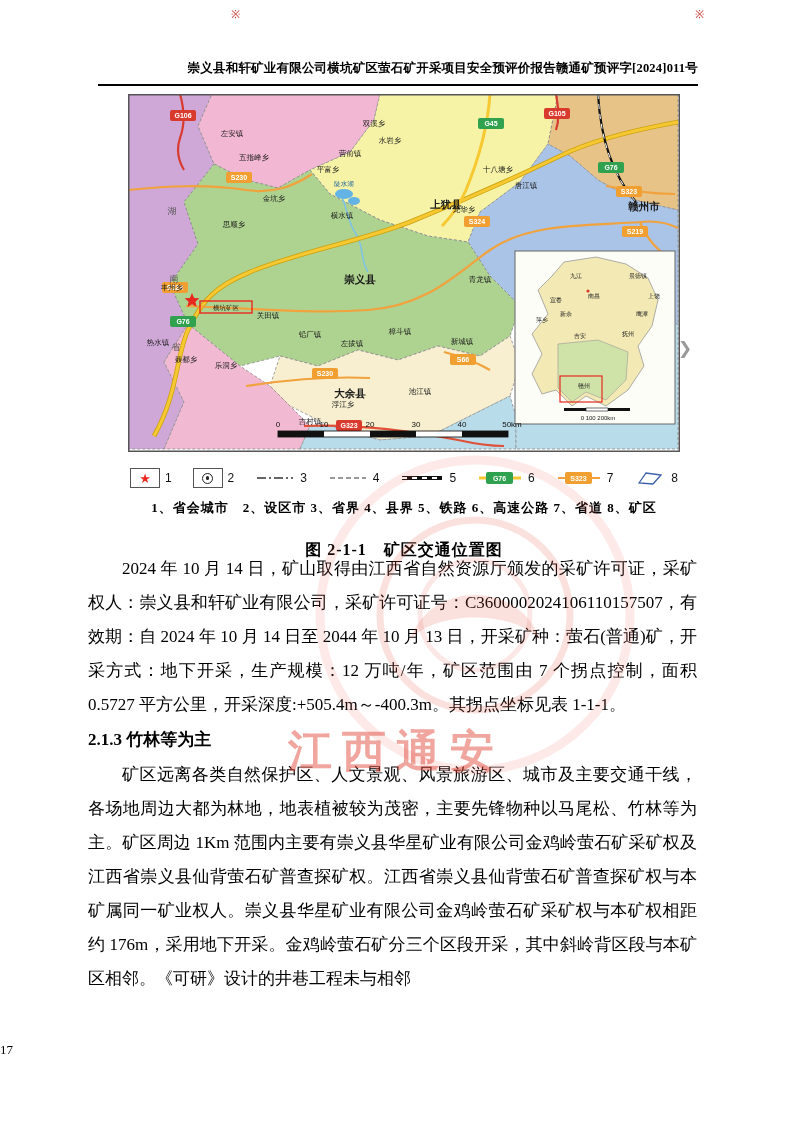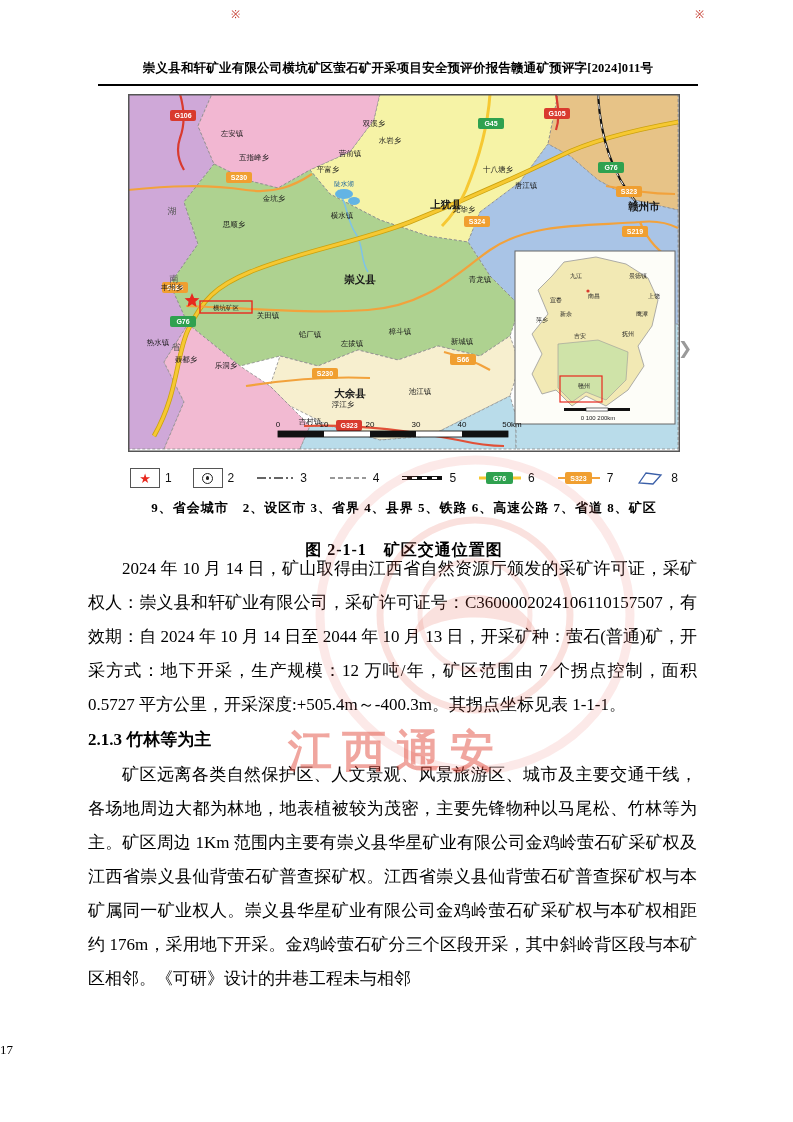--- a/index.html
+++ b/index.html
@@ -2,21 +2,21 @@
 <html><head>
 <meta charset="utf-8">
 <style>
   *{margin:0;padding:0;box-sizing:border-box}
   html,body{width:793px;height:1122px}
   body{background:#fff;font-family:"Liberation Serif","DejaVu Serif",serif;color:#000;position:relative;overflow:hidden}
   .page{position:absolute;inset:0;background:#fff}
   .top-mark{position:absolute;top:6px;font-size:11px;color:#c23326;font-family:"Liberation Sans",sans-serif}
   .top-mark.m1{left:231px}
   .top-mark.m2{left:695px}
-  .hdr{position:absolute;top:60px;left:98px;right:95px;display:flex;justify-content:center;font-size:12.5px;font-weight:bold;letter-spacing:.2px}
+  .hdr{position:absolute;top:60px;left:98px;right:95px;display:flex;justify-content:flex-end;font-size:12.5px;font-weight:bold;letter-spacing:.2px}
   .hdr-rule{position:absolute;top:84px;left:98px;right:95px;border-top:2px solid #000;height:0}
   .map-fig{position:absolute;top:94px;left:126px;width:556px}
   svg.map{display:block;width:552px;height:358px;margin:0 auto;background:#fff}
   .map-chevron{position:absolute;top:244px;left:552px;color:#9a9a9a;font-size:17px;font-family:"Liberation Sans",sans-serif}
   .legend-row{display:flex;align-items:center;justify-content:space-between;margin:14px 4px 0 4px;height:24px}
   .lg-item{display:flex;align-items:center;gap:5px}
   .lg-num{font-size:12px;font-family:"Liberation Sans",sans-serif;color:#111}
   .lg-box{width:30px;height:20px;border:1px solid #555;display:flex;align-items:center;justify-content:center;background:#fff}
   .lg-star{color:#e8281e;font-size:13px;line-height:1}
   .sym-city{width:11px;height:11px;border:1.6px solid #222;border-radius:50%;display:flex;align-items:center;justify-content:center}
@@ -282,21 +282,21 @@
         <span class="lg-num">7</span>
       </div>
       <div class="lg-item">
         <svg width="32" height="16">
             <polygon points="5,13 12,3 27,5 19,14" fill="none" stroke="#3a5fa8" stroke-width="1.3"></polygon>
           </svg>
         <span class="lg-num">8</span>
       </div>
     </div>
 
-    <div class="legend-text">9、省会城市　2、设区市 3、省界 4、县界 5、铁路 6、高速公路 7、省道 8、矿区</div>
+    <div class="legend-text">1、省会城市　2、设区市 3、省界 4、县界 5、铁路 6、高速公路 7、省道 8、矿区</div>
     <figcaption class="fig-caption">图 2-1-1　矿区交通位置图</figcaption>
   </figure>
 
   <main class="body-text">
     <p>2024 年 10 月 14 日，矿山取得由江西省自然资源厅颁发的采矿许可证，采矿权人：崇义县和轩矿业有限公司，采矿许可证号：C3600002024106110157507，有效期：自 2024 年 10 月 14 日至 2044 年 10 月 13 日，开采矿种：萤石(普通)矿，开采方式：地下开采，生产规模：12 万吨/年，矿区范围由 7 个拐点控制，面积 0.5727 平方公里，开采深度:+505.4m～-400.3m。其拐点坐标见表 1-1-1。</p>
     <h2>2.1.3 竹林等为主</h2>
     <p>矿区远离各类自然保护区、人文景观、风景旅游区、城市及主要交通干线，各场地周边大都为林地，地表植被较为茂密，主要先锋物种以马尾松、竹林等为主。矿区周边 1Km 范围内主要有崇义县华星矿业有限公司金鸡岭萤石矿采矿权及江西省崇义县仙背萤石矿普查探矿权。江西省崇义县仙背萤石矿普查探矿权与本矿属同一矿业权人。崇义县华星矿业有限公司金鸡岭萤石矿采矿权与本矿权相距约 176m，采用地下开采。金鸡岭萤石矿分三个区段开采，其中斜岭背区段与本矿区相邻。《可研》设计的井巷工程未与相邻</p>
   </main>
 
   <div class="watermark">

